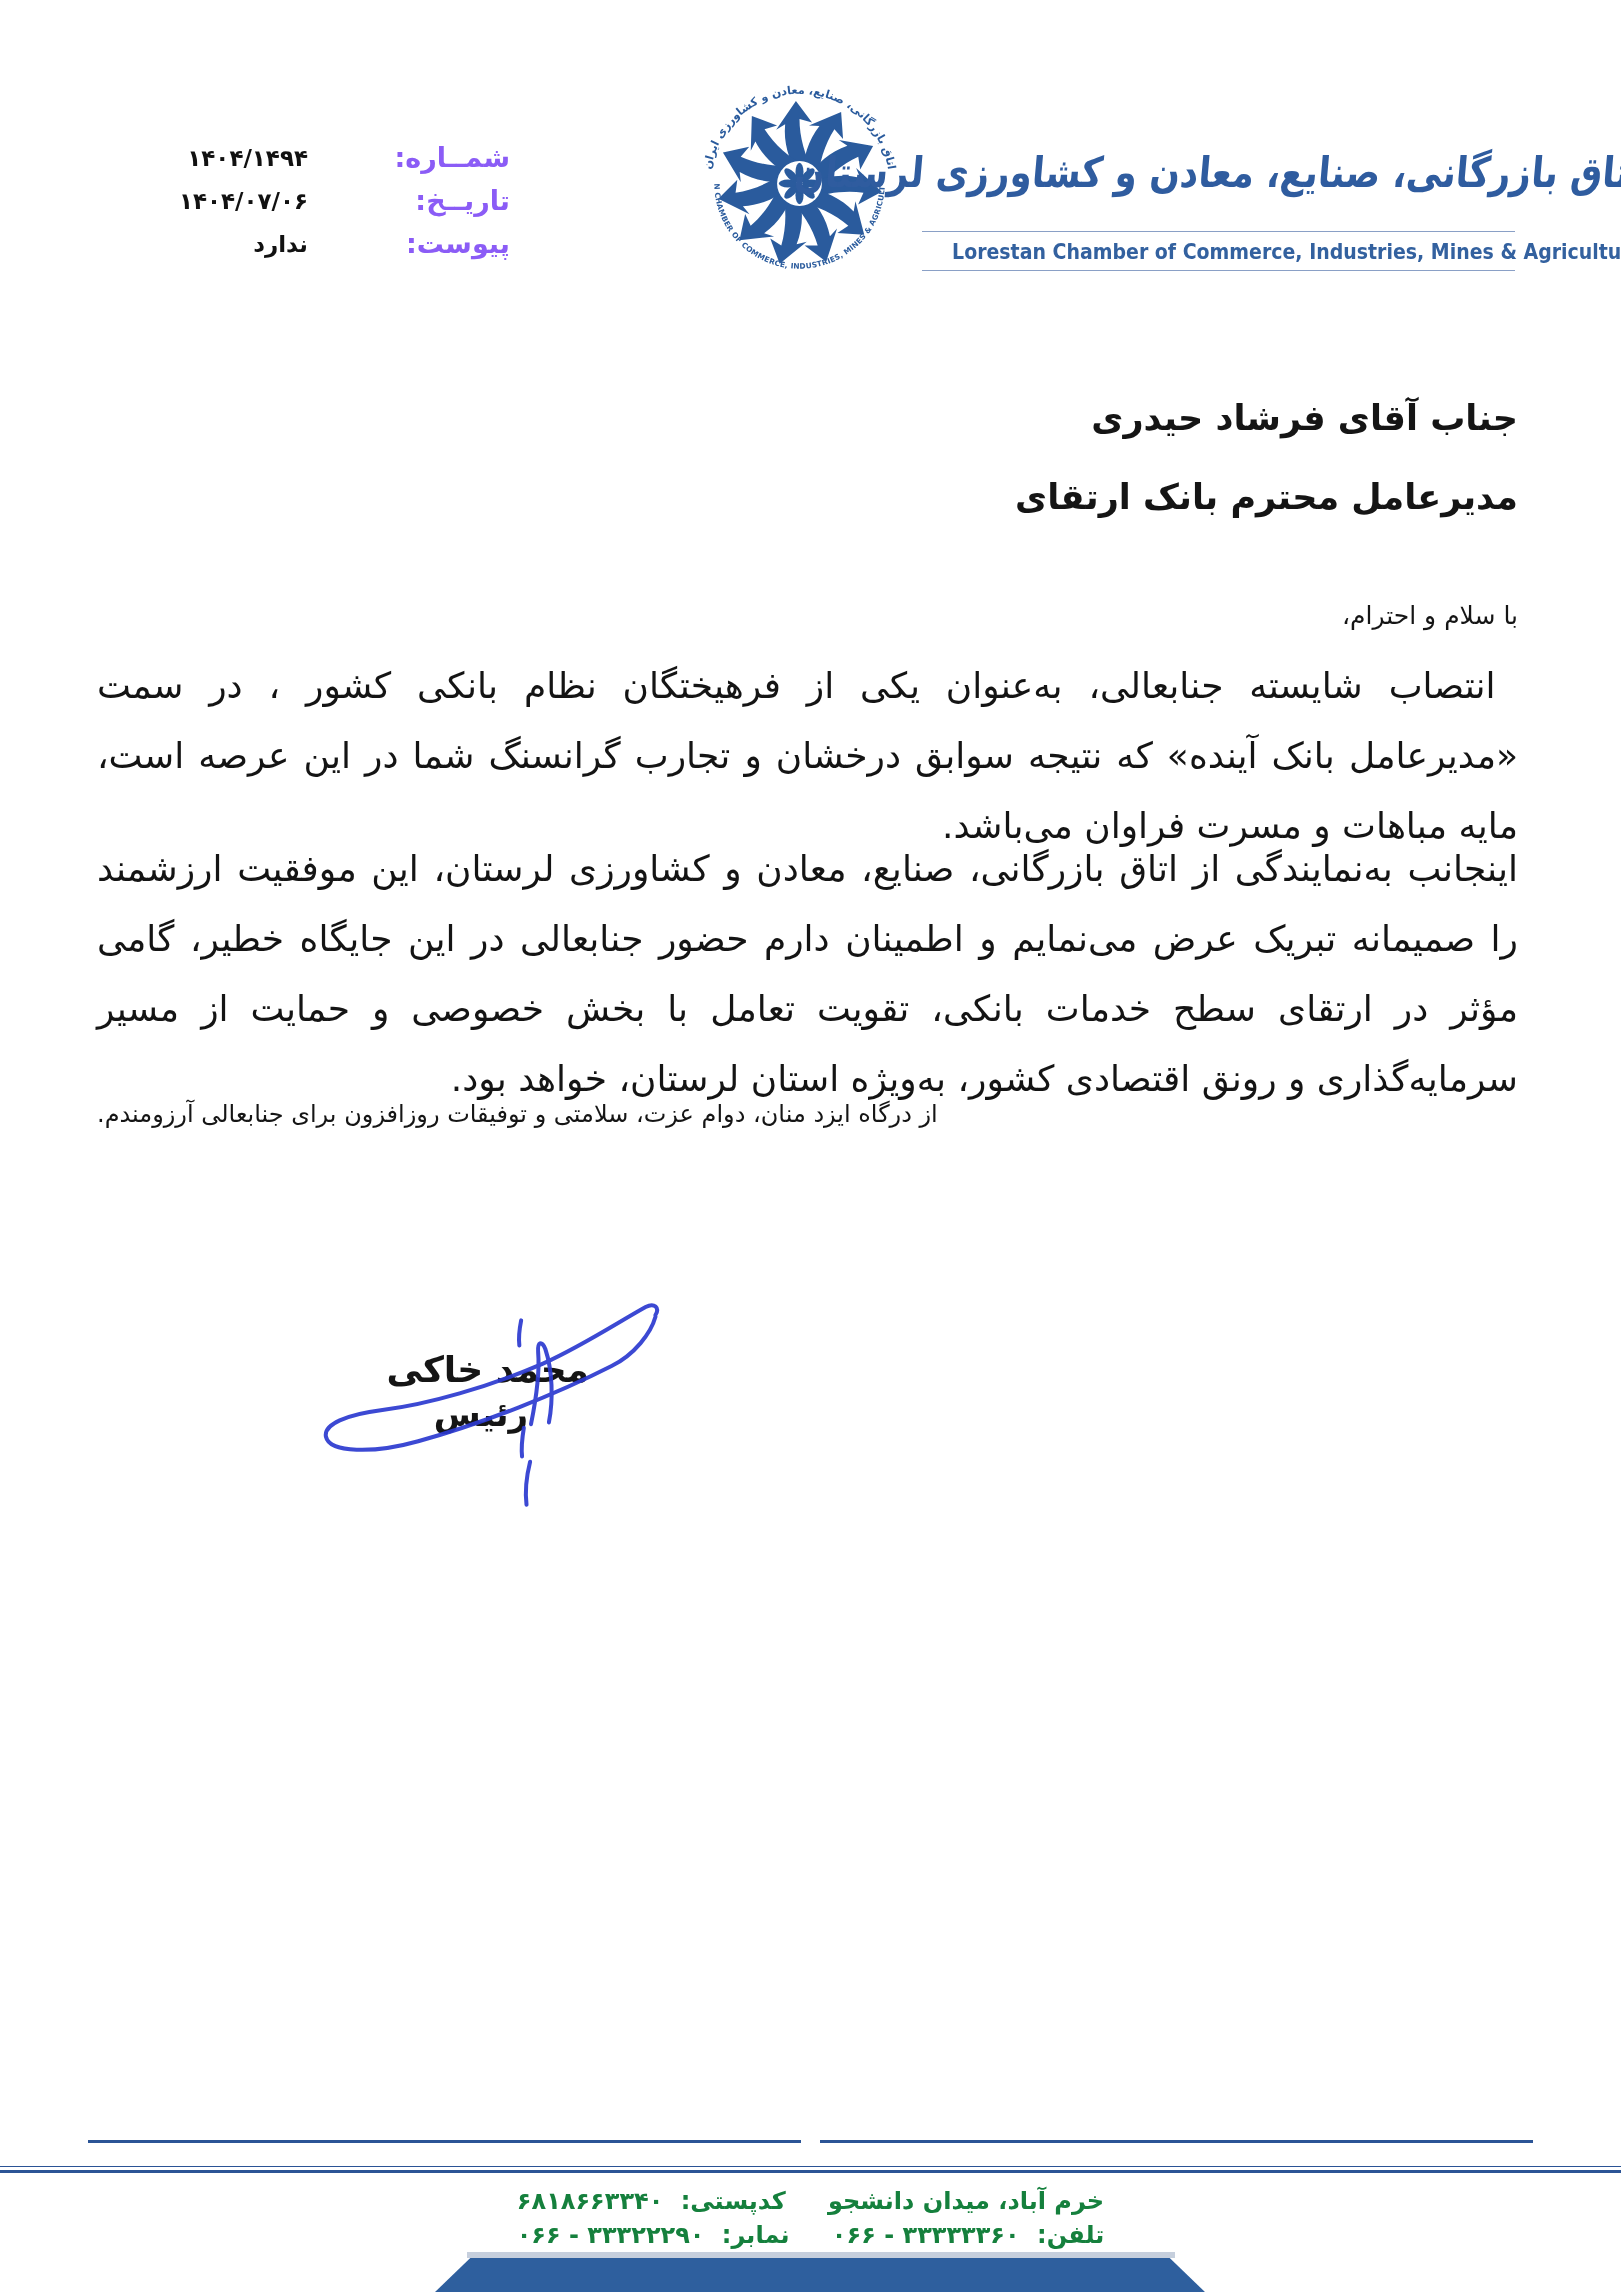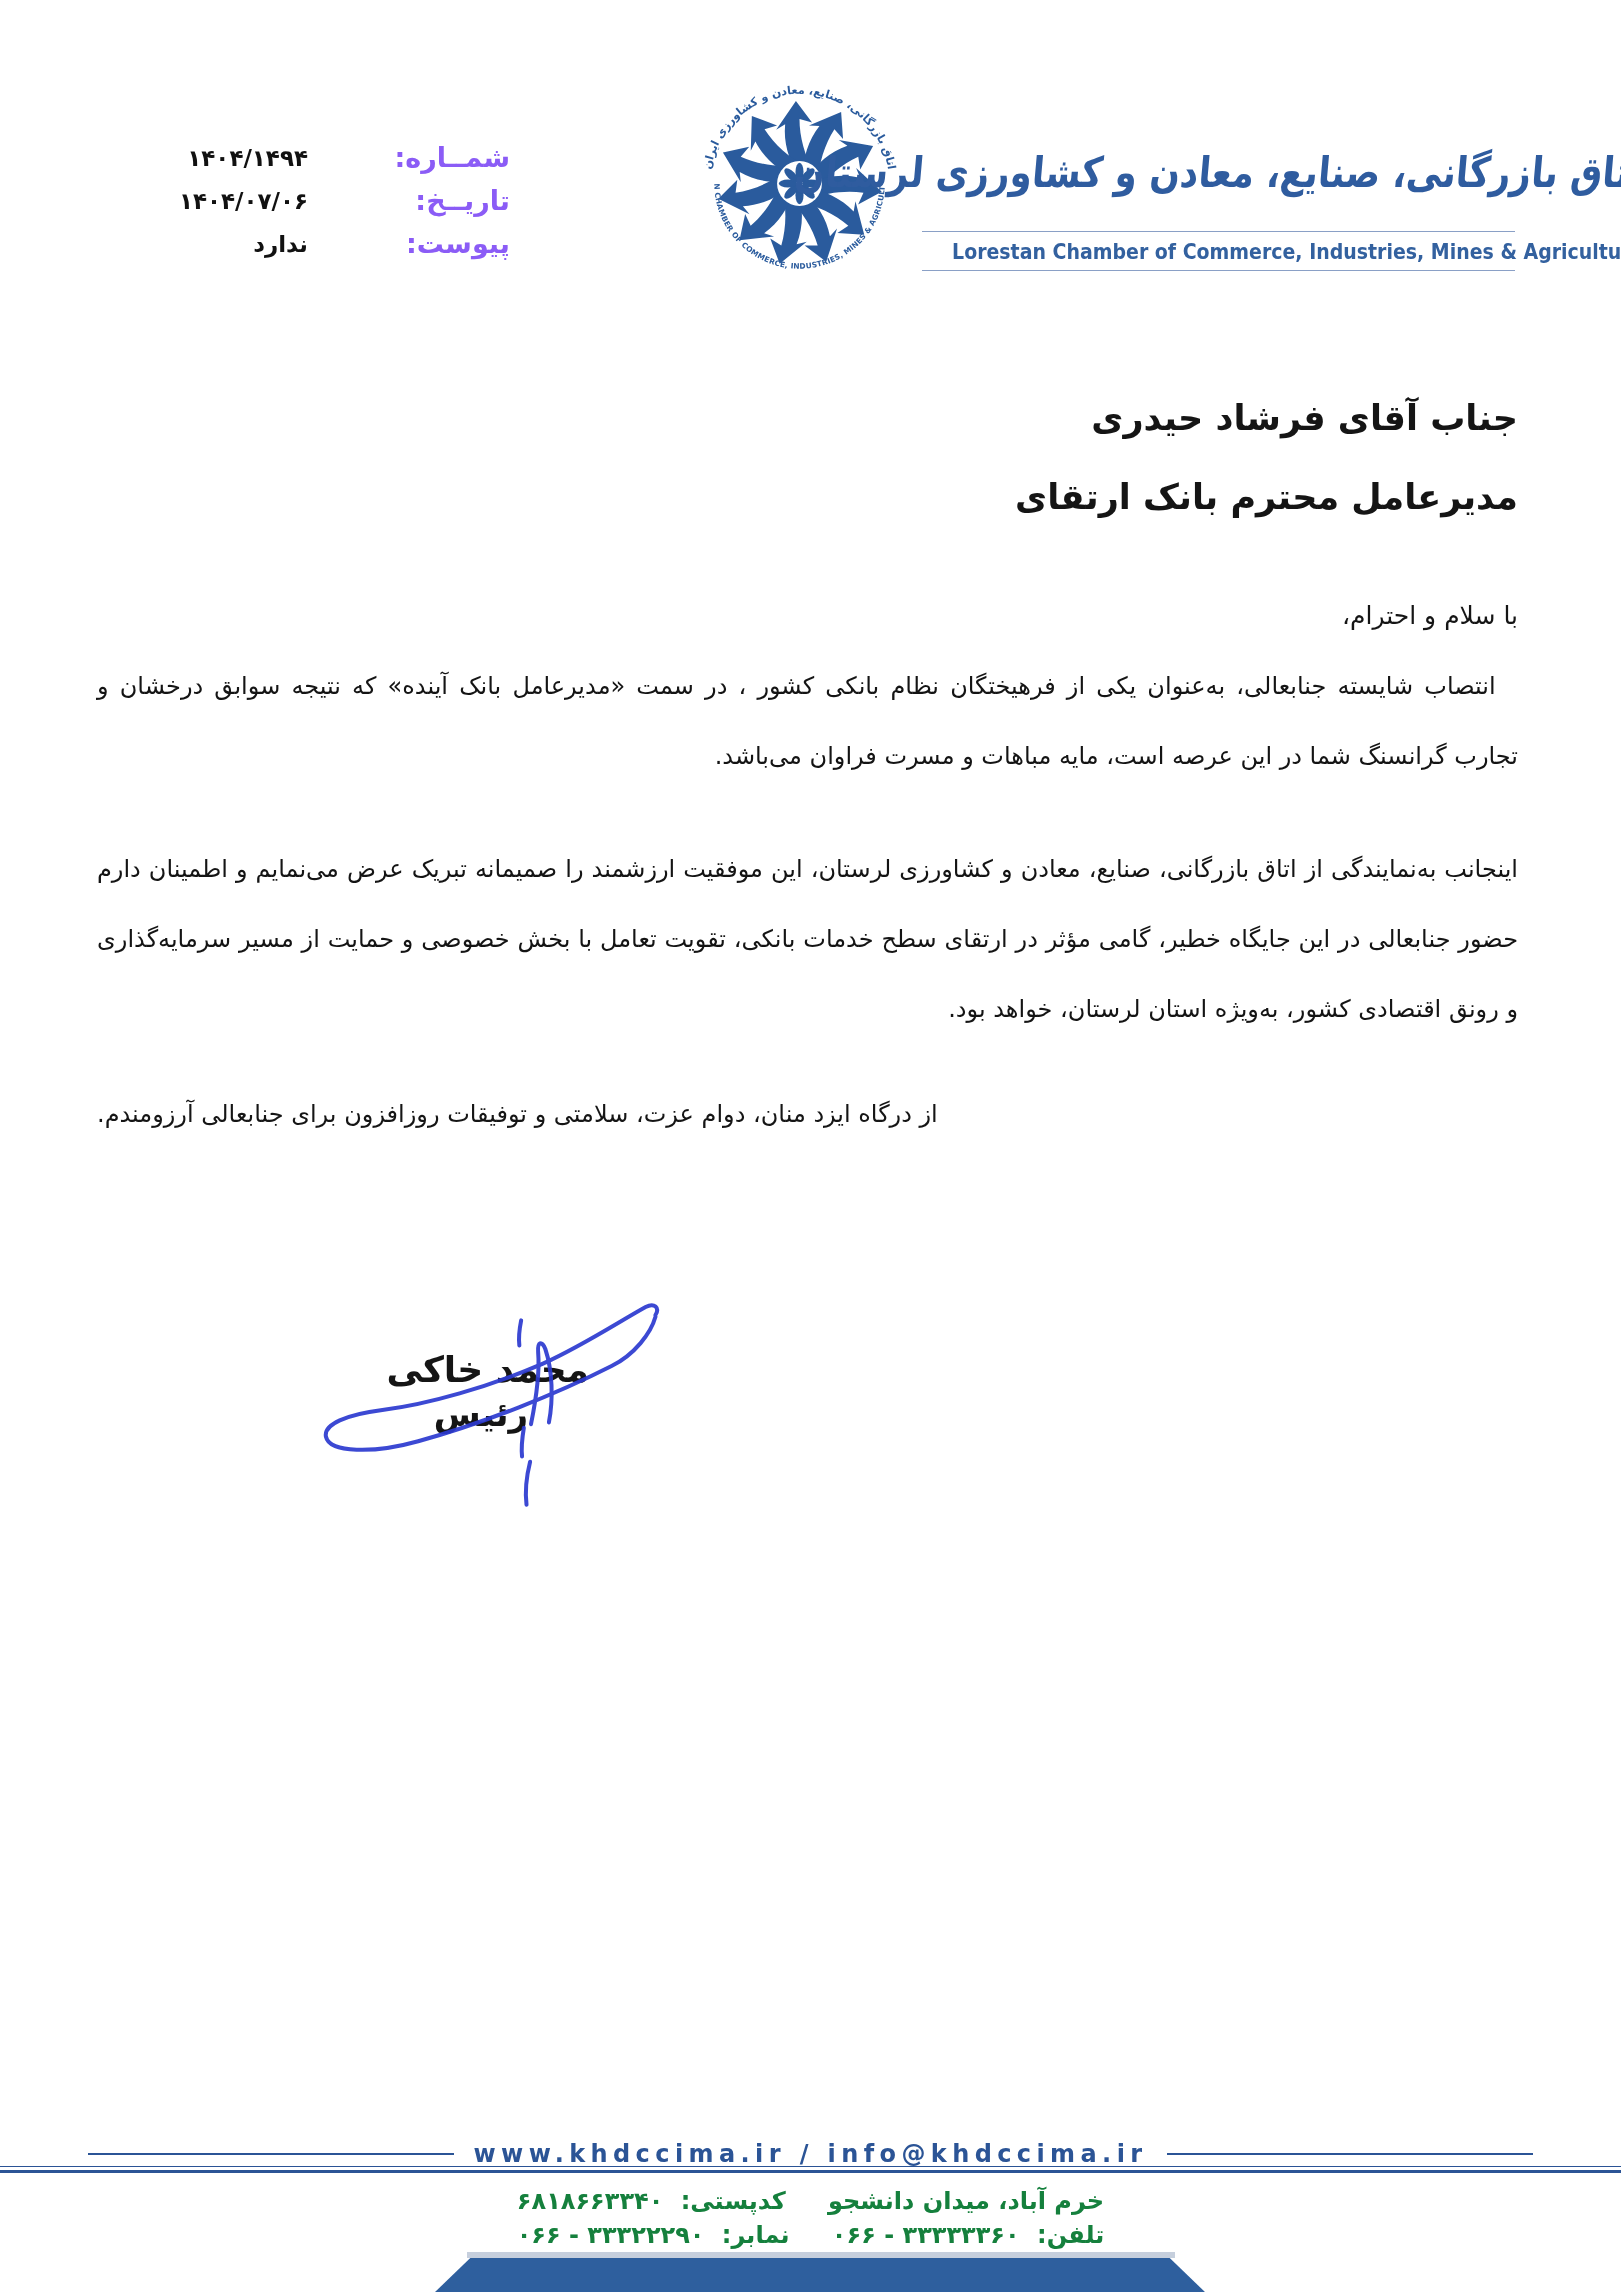--- a/index.html
+++ b/index.html
@@ -23,21 +23,21 @@
   .title-en{margin-top:5.4px;border-top:1.8px solid #8aa0c6;border-bottom:1.8px solid #8aa0c6;
             padding:7.2px 0 6.3px;text-align:center;color:#33619f;}
   .title-en .fit{display:inline-block;white-space:nowrap;font-size:20.6px;font-weight:bold;transform:scaleX(.92);}
 
   
   .rcpt1,.rcpt2{position:absolute;right:103px;direction:rtl;font-weight:bold;white-space:nowrap;}
   .rcpt1{top:395px;font-size:35px;line-height:47px;}
   .rcpt2{top:474px;font-size:35px;line-height:47px;}
   .salutation{position:absolute;right:103px;top:593px;direction:rtl;font-size:25px;line-height:45px;}
   .para{position:absolute;left:97px;right:103px;direction:rtl;text-align:justify;text-align-last:right;
-        font-size:24px;line-height:70px;color:#141414;}
+        font-size:36px;line-height:70px;color:#141414;}
   #para1{top:651px;text-indent:22.4px;}
   #para2{top:834px;}
   .closing{position:absolute;left:97px;right:103px;top:1079px;direction:rtl;text-align:left;
            font-size:24px;line-height:70px;text-indent:38px;}
 
   
   .signer-name{position:absolute;left:401px;top:1349px;width:188px;text-align:center;direction:rtl;
                font-size:36px;font-weight:bold;white-space:nowrap;}
   .signer-title{position:absolute;left:414px;top:1394px;width:134px;text-align:center;direction:rtl;
                font-size:34px;font-weight:bold;}
@@ -145,21 +145,20 @@
       <path d="M 397,30 C 402,22 396,16 386,21 C 352,40 316,64 272,84 C 212,110 142,130 92,136 C 52,141 26,152 29,166 C 33,184 82,185 132,171 C 205,151 287,118 348,87 C 374,74 392,50 397,32"></path>
       <path d="M 258,152 C 264,122 268,96 266,72 C 265,60 270,58 274,68 C 282,92 283,124 278,150"></path>
       <path d="M 247,36 C 245,46 244,56 245,64"></path>
       <path d="M 250,156 C 248,168 247,178 248,188"></path>
       <path d="M 257,194 C 253,210 251,226 253,242"></path>
     </g>
   </svg>
 
   <div class="site-row">
     <span class="site-rule"></span>
-    <span class="site-text">www.khdccima.ir / info@khdccima.ir</span>
     <span class="site-rule"></span>
   </div>
   <div class="footer-dline"></div>
 
   <div class="addr-row">
     <span>خرم آباد، میدان دانشجو</span>
     <span class="gap-big">کدپستی:</span>
     <span class="num gap-sm">۶۸۱۸۶۶۳۳۴۰</span>
   </div>
 

